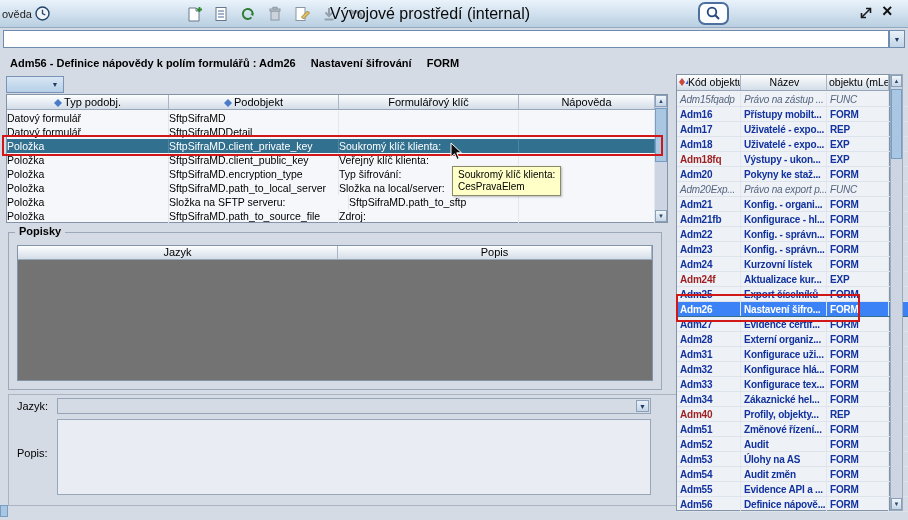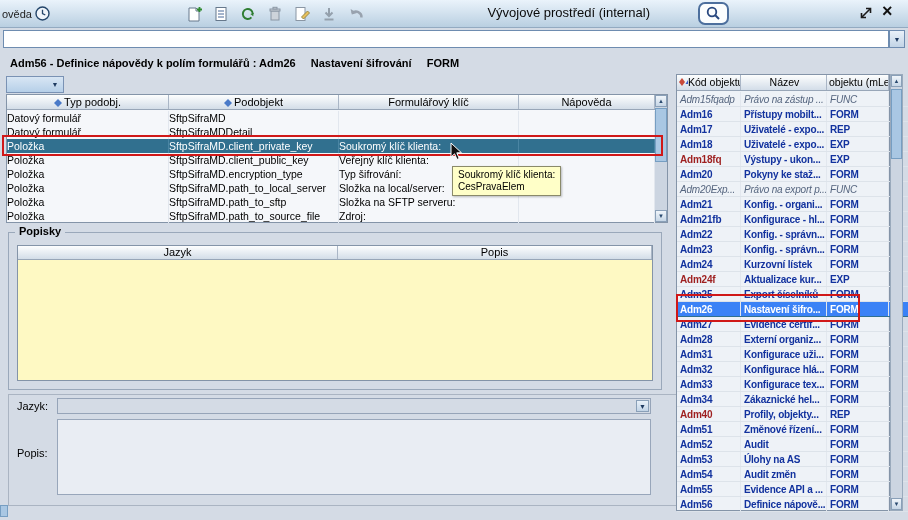--- a/index.html
+++ b/index.html
@@ -7,21 +7,21 @@
   .win{position:relative;width:908px;height:520px;background:#d4dbe5;overflow:hidden;
        font-family:"Liberation Sans","DejaVu Sans",sans-serif;font-size:11px;color:#000;}
 
   
   .titlebar{position:absolute;left:0;top:0;width:908px;height:28px;
             background:linear-gradient(#eaf3fb,#b9cfe1);border-bottom:1px solid #93aac1;}
   .corner{position:absolute;left:2px;top:8px;color:#222;}
   .clock{position:absolute;left:34px;top:5px;}
   .tools{position:absolute;left:183px;top:2px;display:flex;gap:5px;}
   .tbtn{width:22px;height:23px;display:flex;align-items:center;justify-content:center;cursor:pointer;}
-  .title{position:absolute;left:330px;top:5px;width:320px;text-align:right;font-size:13px;color:#0a0a0a;}
+  .title{position:absolute;left:330px;top:5px;width:320px;text-align:left;font-size:16px;color:#0a0a0a;}
   .searchbtn{position:absolute;left:698px;top:2px;width:31px;height:23px;border:2px solid #4d6f9d;
              border-radius:7px;background:#fbfdfe;display:flex;align-items:center;justify-content:center;}
   .resize{position:absolute;left:858px;top:5px;}
   .close{position:absolute;left:882px;top:1px;font-size:18px;font-weight:bold;color:#111;cursor:pointer;}
   .close::before{content:"\00D7";}
 
   
   .pathinput{position:absolute;left:3px;top:30px;width:886px;height:18px;background:#fff;
              border:1px solid #6e8cb0;font:inherit;padding:0 3px;}
   .patharrow{position:absolute;left:889px;top:30px;width:16px;height:18px;
@@ -54,21 +54,21 @@
       border:1px solid #8aa0b8;display:flex;align-items:center;justify-content:center;}
   .sb::before{font-size:6px;color:#2a4a70;}
   .sb-up{top:0;}.sb-up::before{content:"\25B2";}
   .sb-down{bottom:0;}.sb-down::before{content:"\25BC";}
   .thumb{position:absolute;left:0;width:12px;background:#a9c7e3;border:1px solid #769ec2;}
   .vsb .thumb{top:13px;height:54px;}
 
   
   .popgroup{position:absolute;left:8px;top:232px;width:654px;height:158px;border:1px solid #9aa8ba;}
   .poplabel{position:absolute;left:6px;top:-8px;background:#d4dbe5;padding:0 4px;font-weight:bold;}
-  .poptable{position:absolute;left:8px;top:12px;width:636px;height:136px;border:1px solid #8494a8;background:#fef9c3;}
+  .poptable{position:absolute;left:8px;top:12px;width:636px;height:136px;border:1px solid #8494a8;background:#737373;}
   .phead{display:flex;height:14px;background:linear-gradient(#fdfefe,#d3dde8);border-bottom:1px solid #98a6b8;}
   .phc{line-height:13px;text-align:center;border-right:1px solid #aab6c6;overflow:hidden;}
   .p0{width:320px;}.p1{width:314px;}
 
   
   .botpanel{position:absolute;left:8px;top:394px;width:700px;height:112px;border:1px solid #aab4c2;}
   .lbl{position:absolute;}
   .jz{left:8px;top:5px;}
   .jcombo{position:absolute;left:48px;top:3px;width:594px;height:16px;background:#d4dbe5;border:1px solid #96a4b8;}
   .jcombo .combo-arrow{position:absolute;right:1px;top:1px;width:13px;height:12px;
@@ -238,22 +238,22 @@
           <div class="mc mc3"></div>
         </div>
         <div class="mrow">
           <div class="mc mc0">Položka</div>
           <div class="mc mc1">SftpSifraMD.path_to_local_server</div>
           <div class="mc mc2">Složka na local/server:</div>
           <div class="mc mc3"></div>
         </div>
         <div class="mrow">
           <div class="mc mc0">Položka</div>
+          <div class="mc mc2">Složka na SFTP serveru:</div>
           <div class="mc mc1">SftpSifraMD.path_to_sftp</div>
-          <div class="mc mc2">Složka na SFTP serveru:</div>
           <div class="mc mc3"></div>
         </div>
         <div class="mrow">
           <div class="mc mc0">Položka</div>
           <div class="mc mc1">SftpSifraMD.path_to_source_file</div>
           <div class="mc mc2">Zdroj:</div>
           <div class="mc mc3"></div>
         </div>
       </div>
     <div class="vsb">

